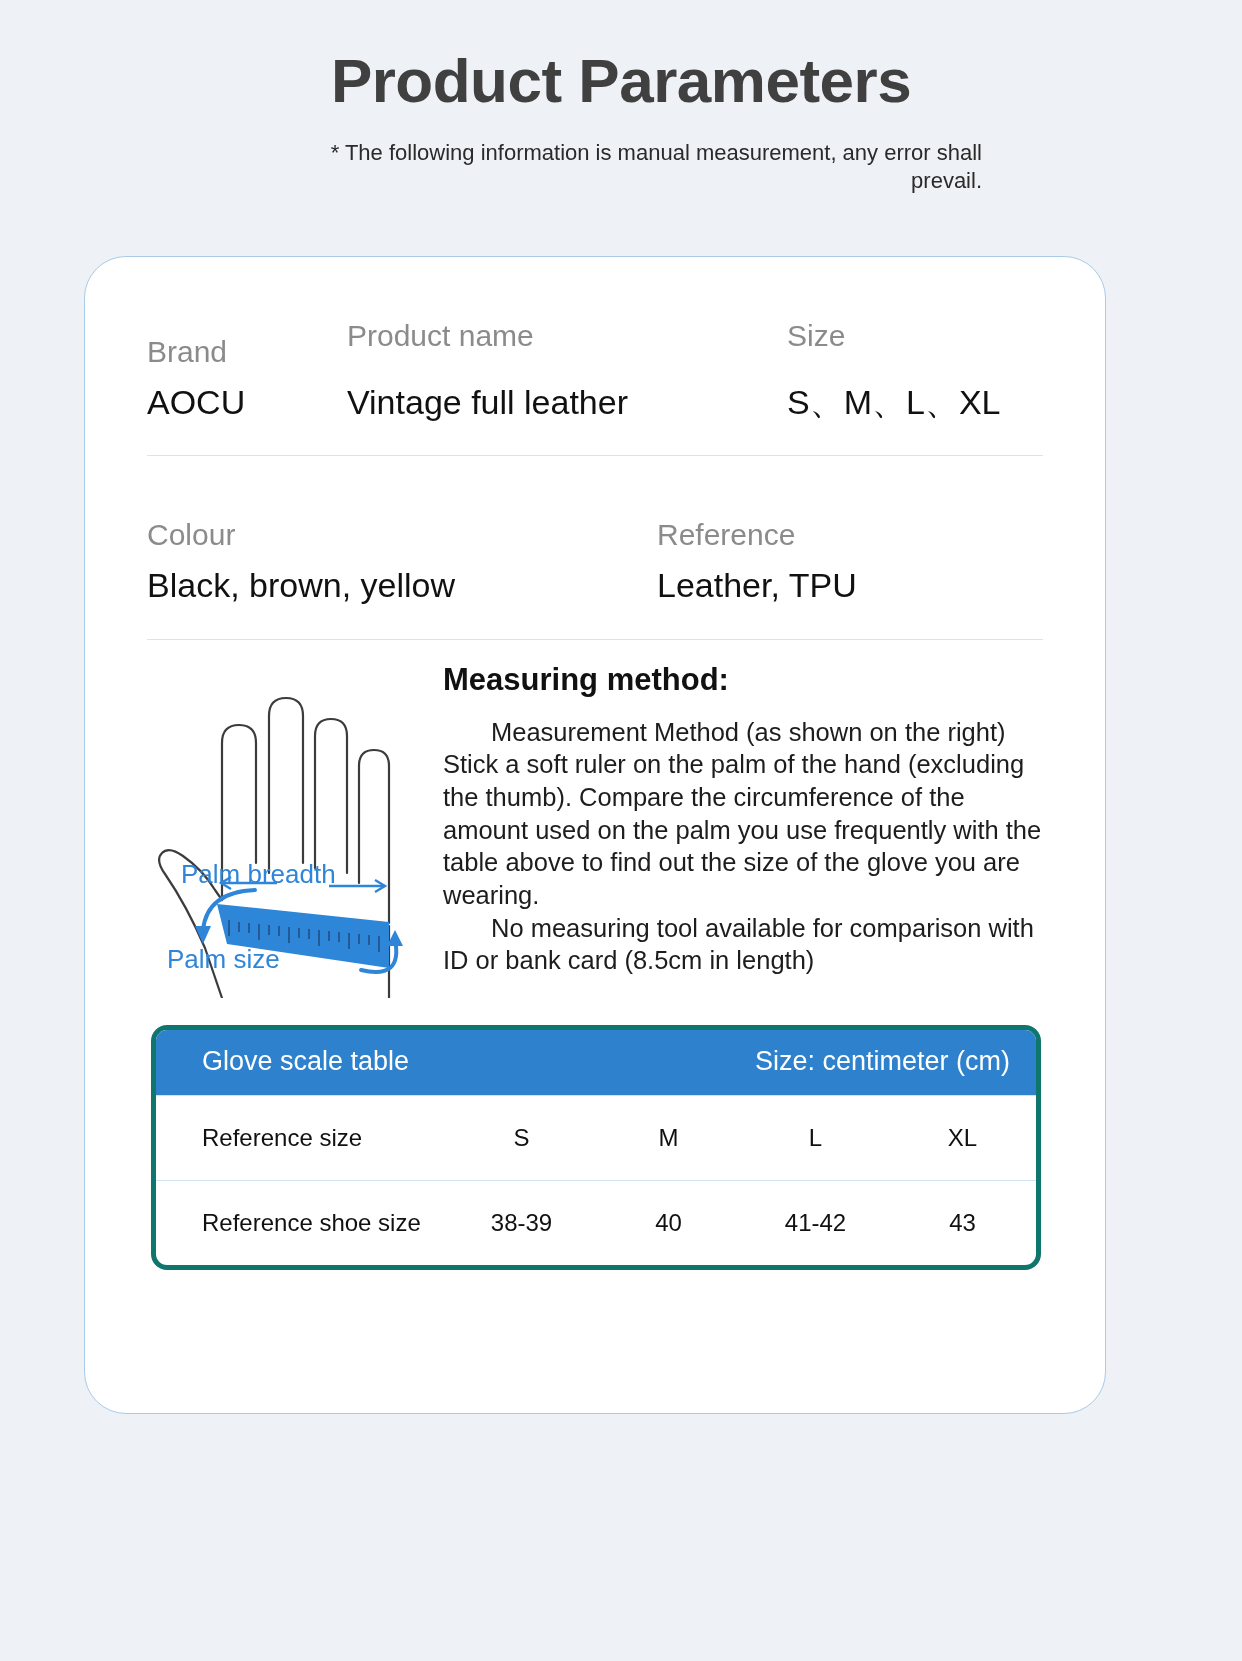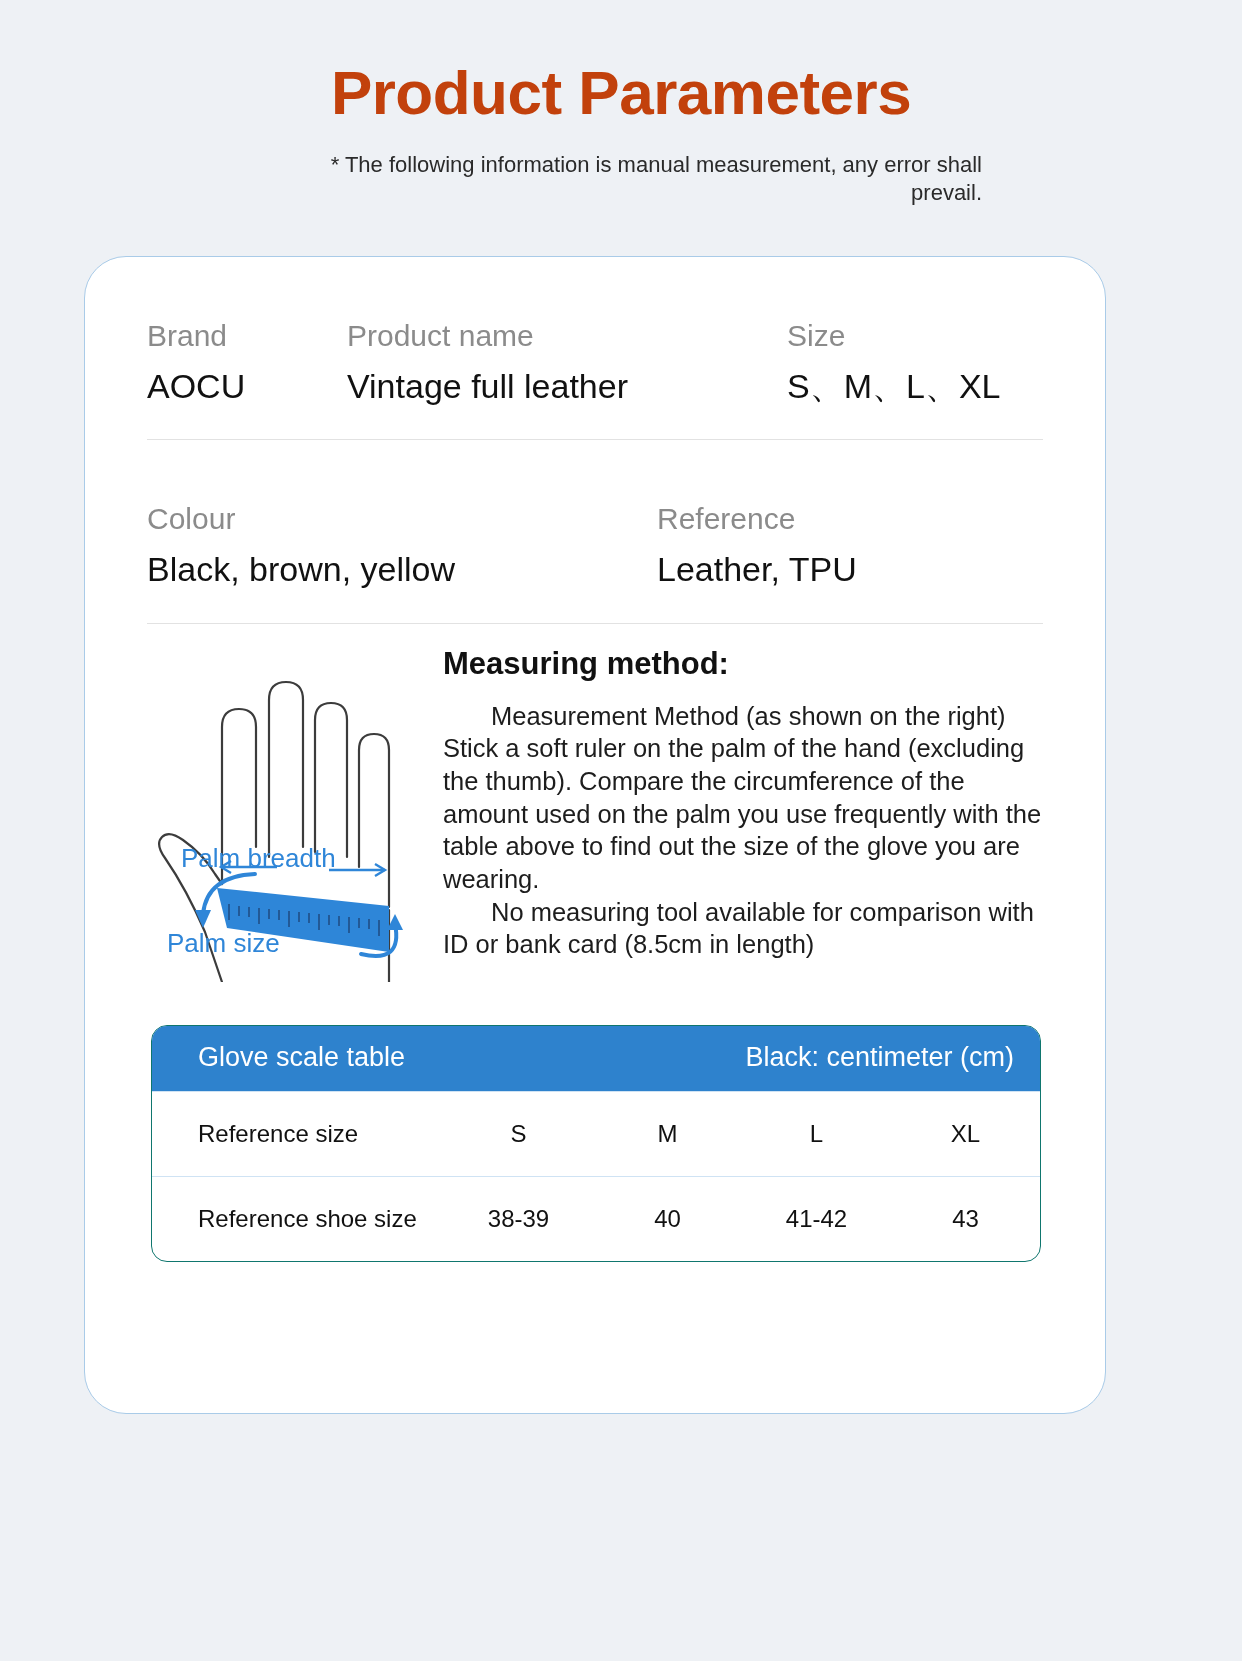--- a/index.html
+++ b/index.html
@@ -11,25 +11,25 @@
     height: 1661px;
     background: #eef1f5;
     font-family: "Liberation Sans", sans-serif;
     overflow: hidden;
     position: relative;
   }
 
   
   .page-title {
     text-align: center;
-    color: #c2410c;
+    color: #404040;
     font-size: 62px;
     font-weight: bold;
     letter-spacing: -0.5px;
-    padding-top: 60px;
+    padding-top: 48px;
     line-height: 1.05;
   }
   .page-note {
     text-align: right;
     color: #2a2a2a;
     font-size: 22px;
     line-height: 1.28;
     margin-top: 26px;
     padding: 0 260px;
   }
@@ -64,21 +64,21 @@
     line-height: 1.1;
   }
   .spec-value {
     color: #111111;
     font-size: 34px;
     line-height: 1.1;
     margin-top: 16px;
   }
 
   
-  .c1 { width: 200px; }
+  .c1 { width: 200px; margin-top: 16px; }
   .c2 { width: 440px; }
   .c3 { width: auto; }
   
   .d1 { width: 510px; }
   .d2 { width: auto; }
 
   .divider {
     height: 1px;
     background: #e2e2e2;
     margin: 34px 0 0 0;
@@ -114,21 +114,21 @@
     margin: 0;
     text-indent: 48px;
   }
 
   
   .scale-table {
     position: absolute;
     left: 66px;
     top: 768px;
     width: 890px;
-    border: 1px solid #0f766e;
+    border: 5px solid #0f766e;
     border-radius: 16px;
     overflow: hidden;
     box-sizing: border-box;
     background: #fff;
   }
   .st-head {
     background: #2e82cd;
     color: #ffffff;
     display: flex;
     justify-content: space-between;
@@ -263,21 +263,21 @@
           <p>No measuring tool available for comparison with ID or bank card (8.5cm in length)</p>
         </div>
       </div>
 
     </div>
   </div>
 
   <div class="scale-table">
     <div class="st-head">
       <span>Glove scale table</span>
-      <span>Black: centimeter (cm)</span>
+      <span>Size: centimeter (cm)</span>
     </div>
 
     <div class="st-row">
       <div class="st-rowlabel">Reference size</div>
       <div class="st-cell">S</div>
       <div class="st-cell">M</div>
       <div class="st-cell">L</div>
       <div class="st-cell">XL</div>
     </div>
 

